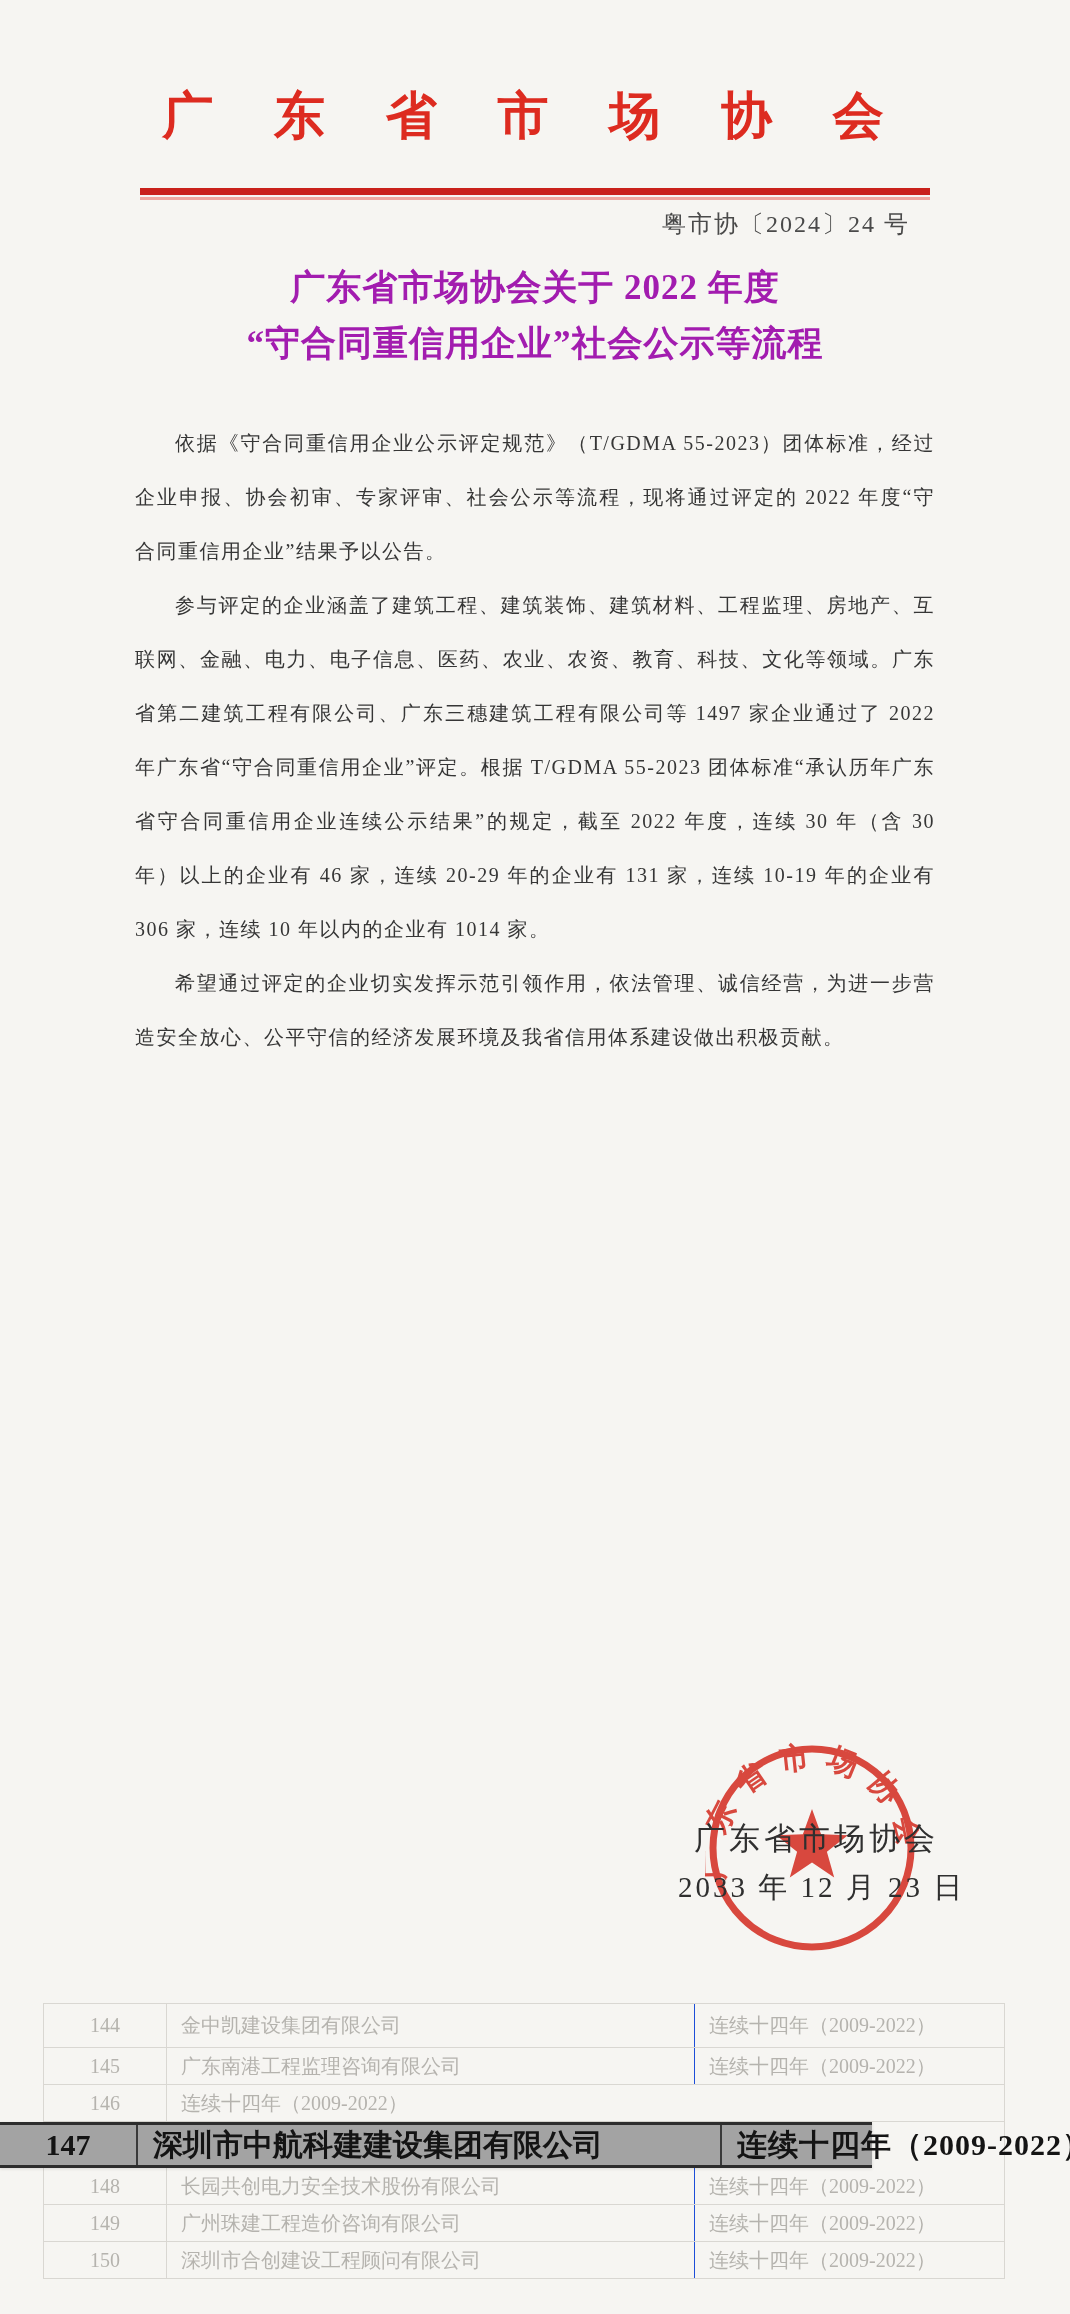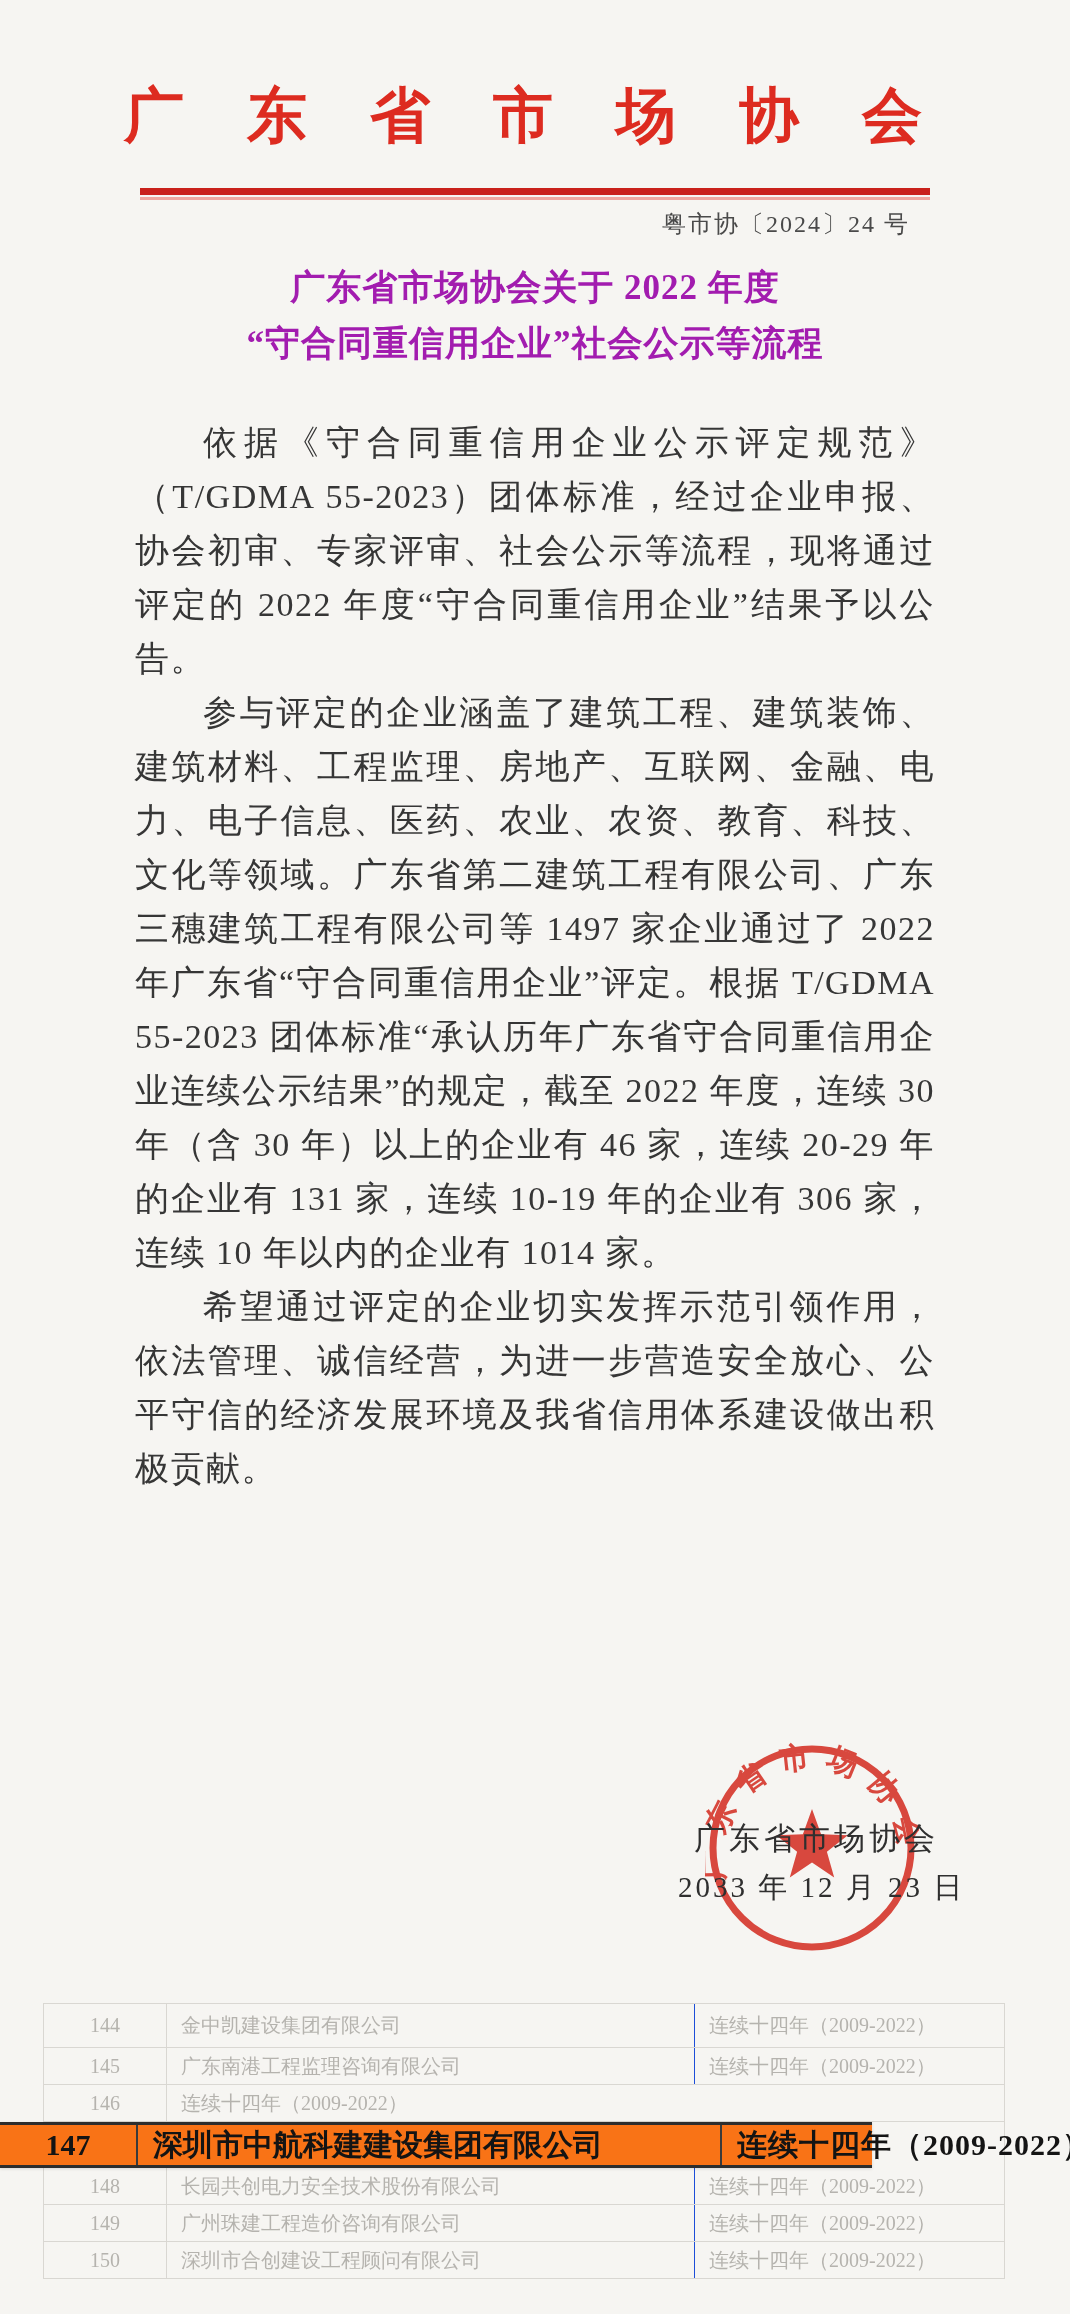--- a/index.html
+++ b/index.html
@@ -12,21 +12,21 @@
     color: #333;
     position: relative;
     overflow: hidden;
   }
   .page { position: relative; width: 1070px; height: 2314px; }
 
   
   .org-title {
     padding-top: 70px;
     text-align: center;
-    font-size: 60px;
+    font-size: 51px;
     font-weight: bold;
     color: #dd2b20;
     letter-spacing: 24px;
     line-height: 92px;
     white-space: nowrap;
   }
   .rule-wrap { margin: 26px 140px 0 140px; }
   .rule-thick { height: 7px; background: #c9211b; }
   .rule-gap   { height: 2px; background: transparent; }
   .rule-thin  { height: 3px; background: #efa79f; }
@@ -48,21 +48,21 @@
     font-weight: bold;
     color: #a21caf;
     line-height: 56px;
     letter-spacing: 1px;
   }
 
   
   .body-text {
     margin-top: 44px;
     padding: 0 135px;
-    font-size: 34px;
+    font-size: 20px;
     line-height: 54px;
     color: #363636;
     text-align: justify;
     letter-spacing: 1.5px;
   }
   .body-text p { text-indent: 2em; }
 
   .closing {
     margin-top: 356px;
     padding: 0 135px;
@@ -124,21 +124,21 @@
   .c-no { justify-content: center; border-right: 1px solid #d9d7d2; }
   .c-name { padding-left: 14px; border-right: 1px solid #1d4ed8; }
   .c-years { padding-left: 14px; }
 
   .t-row.highlight {
     position: relative;
     left: -44px;
     width: 872px;
     height: 46px;
     grid-template-columns: 138px 584px 348px;
-    background: #f97316;
+    background: #a3a3a3;
     border-top: 3px solid #2d2d2d;
     border-bottom: 3px solid #2d2d2d;
     color: #141414;
     font-weight: bold;
     font-size: 30px;
     box-shadow: 0 1px 3px rgba(0,0,0,0.12);
     z-index: 4;
   }
   .t-row.highlight .c-no { border-right: 2px solid #3a3a3a; }
   .t-row.highlight .c-name { border-right: 2px solid #3a3a3a; padding-left: 15px; }

